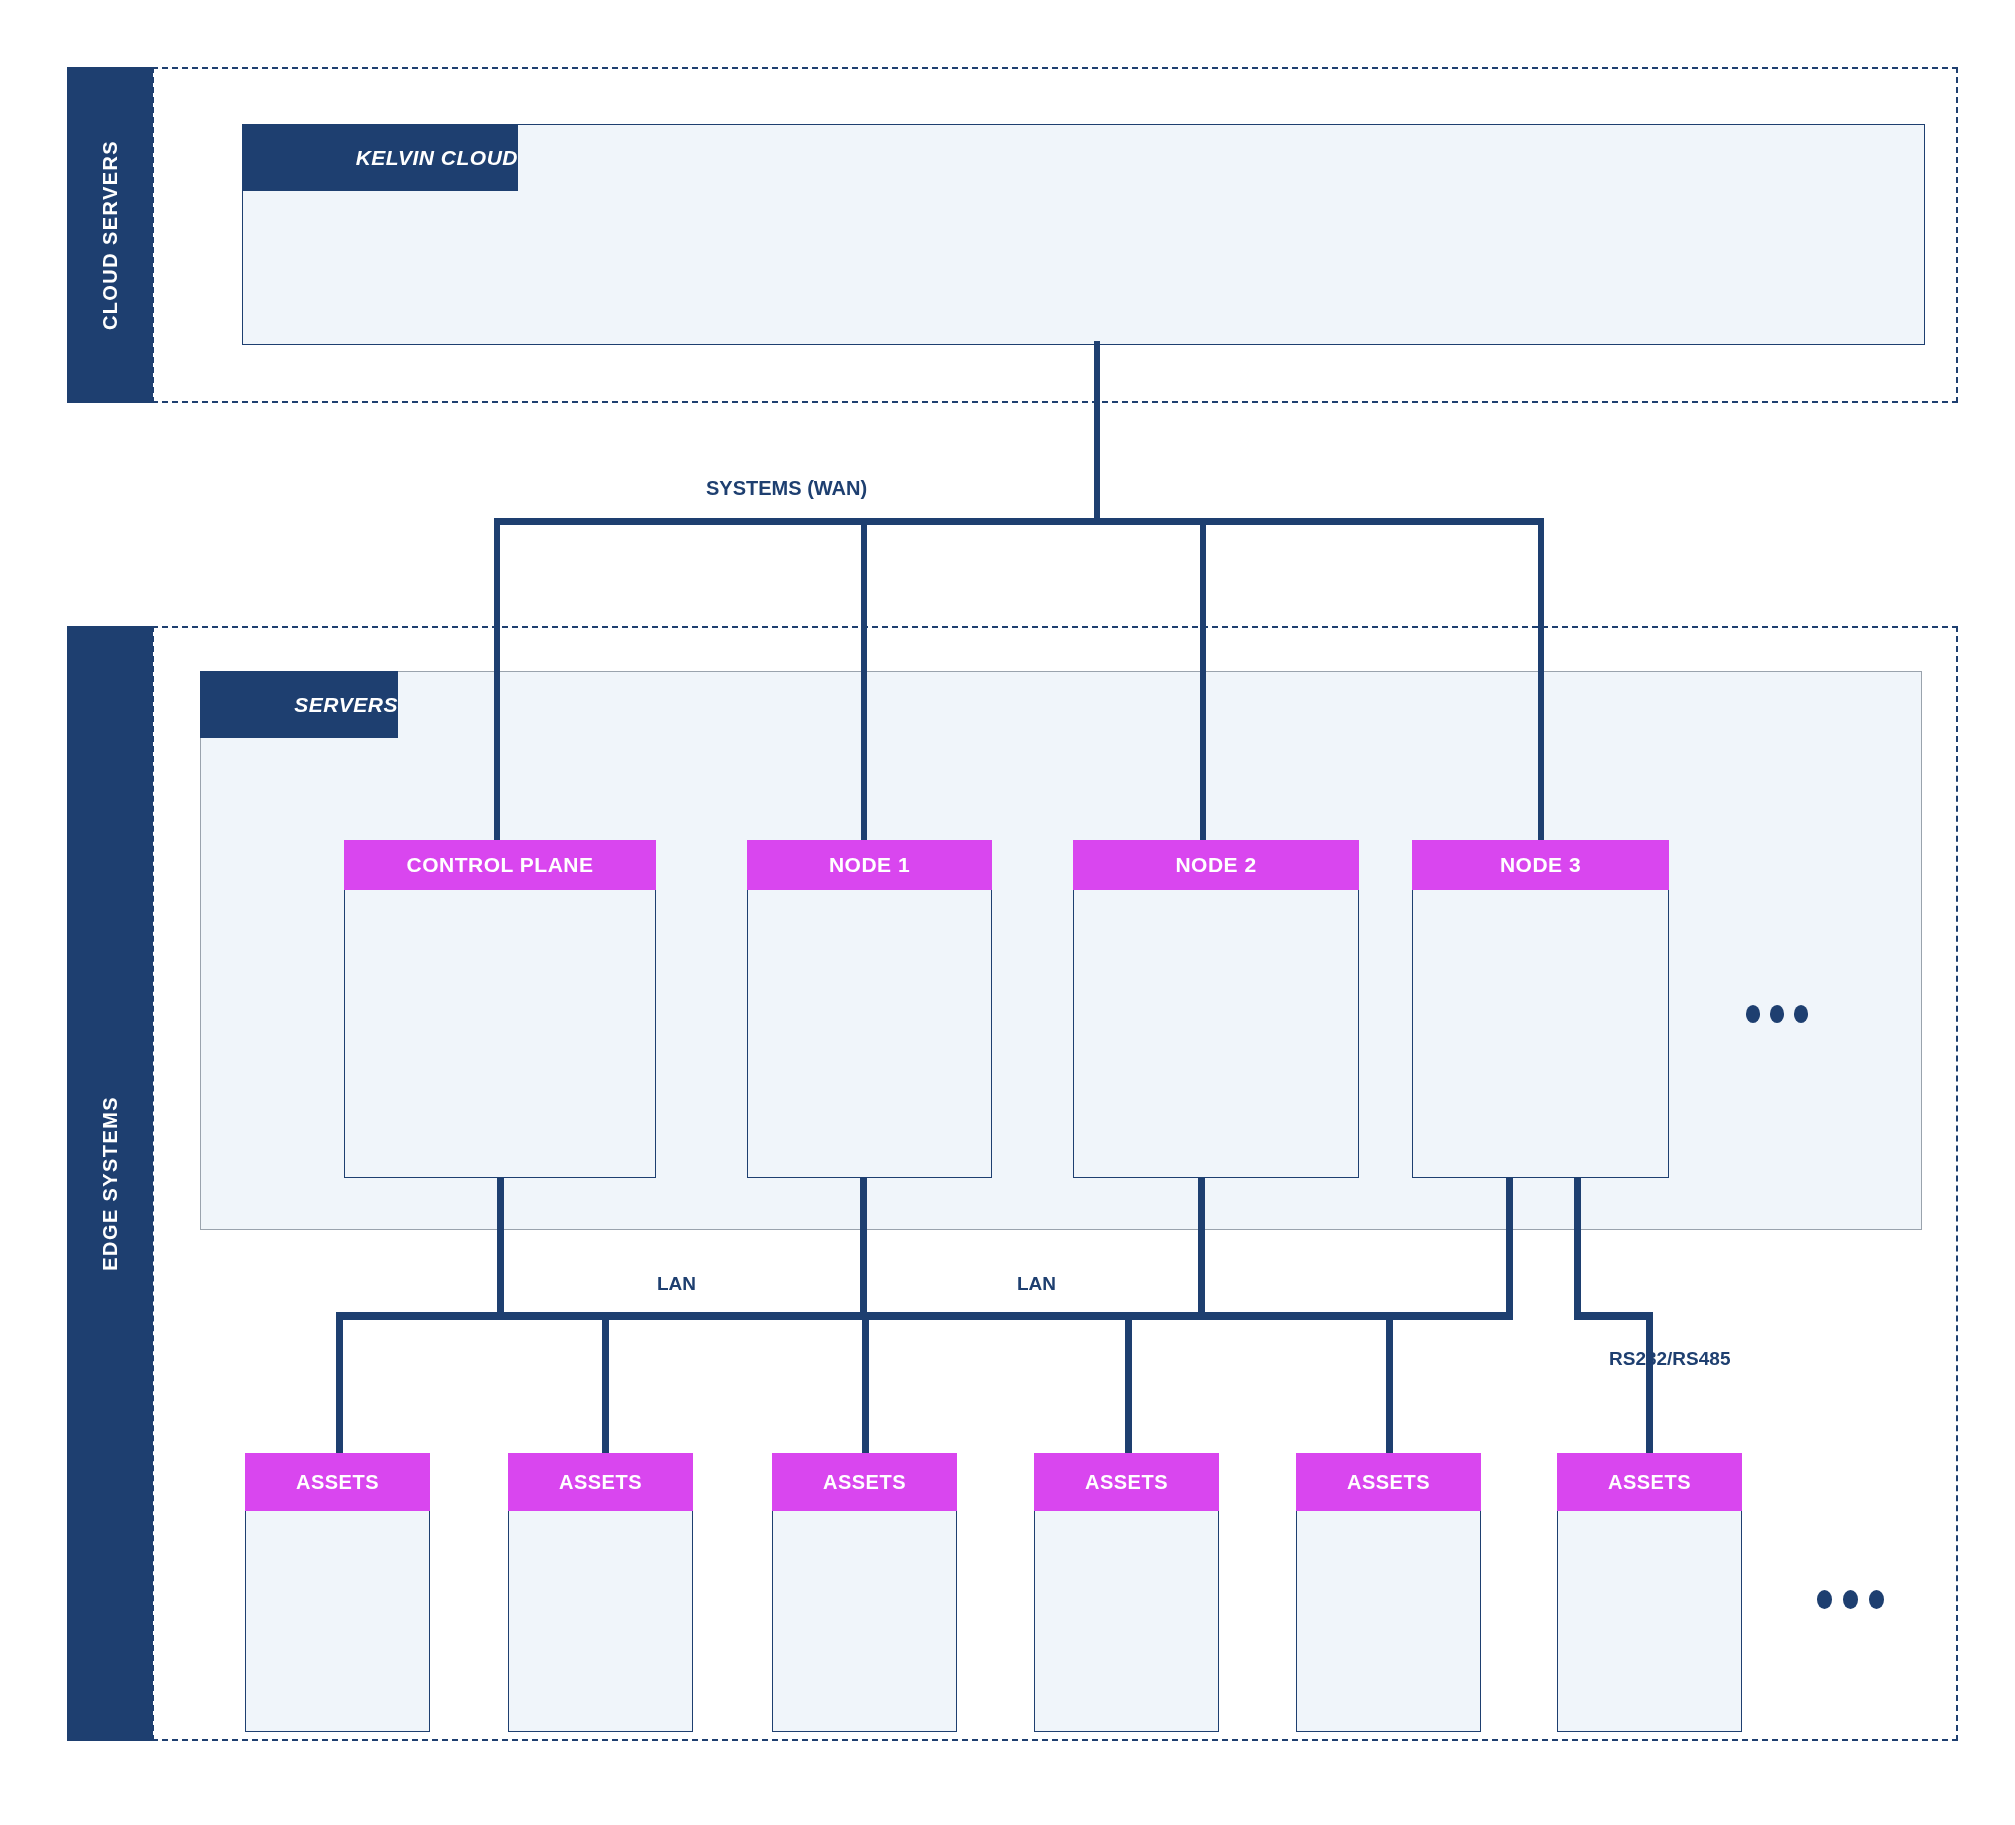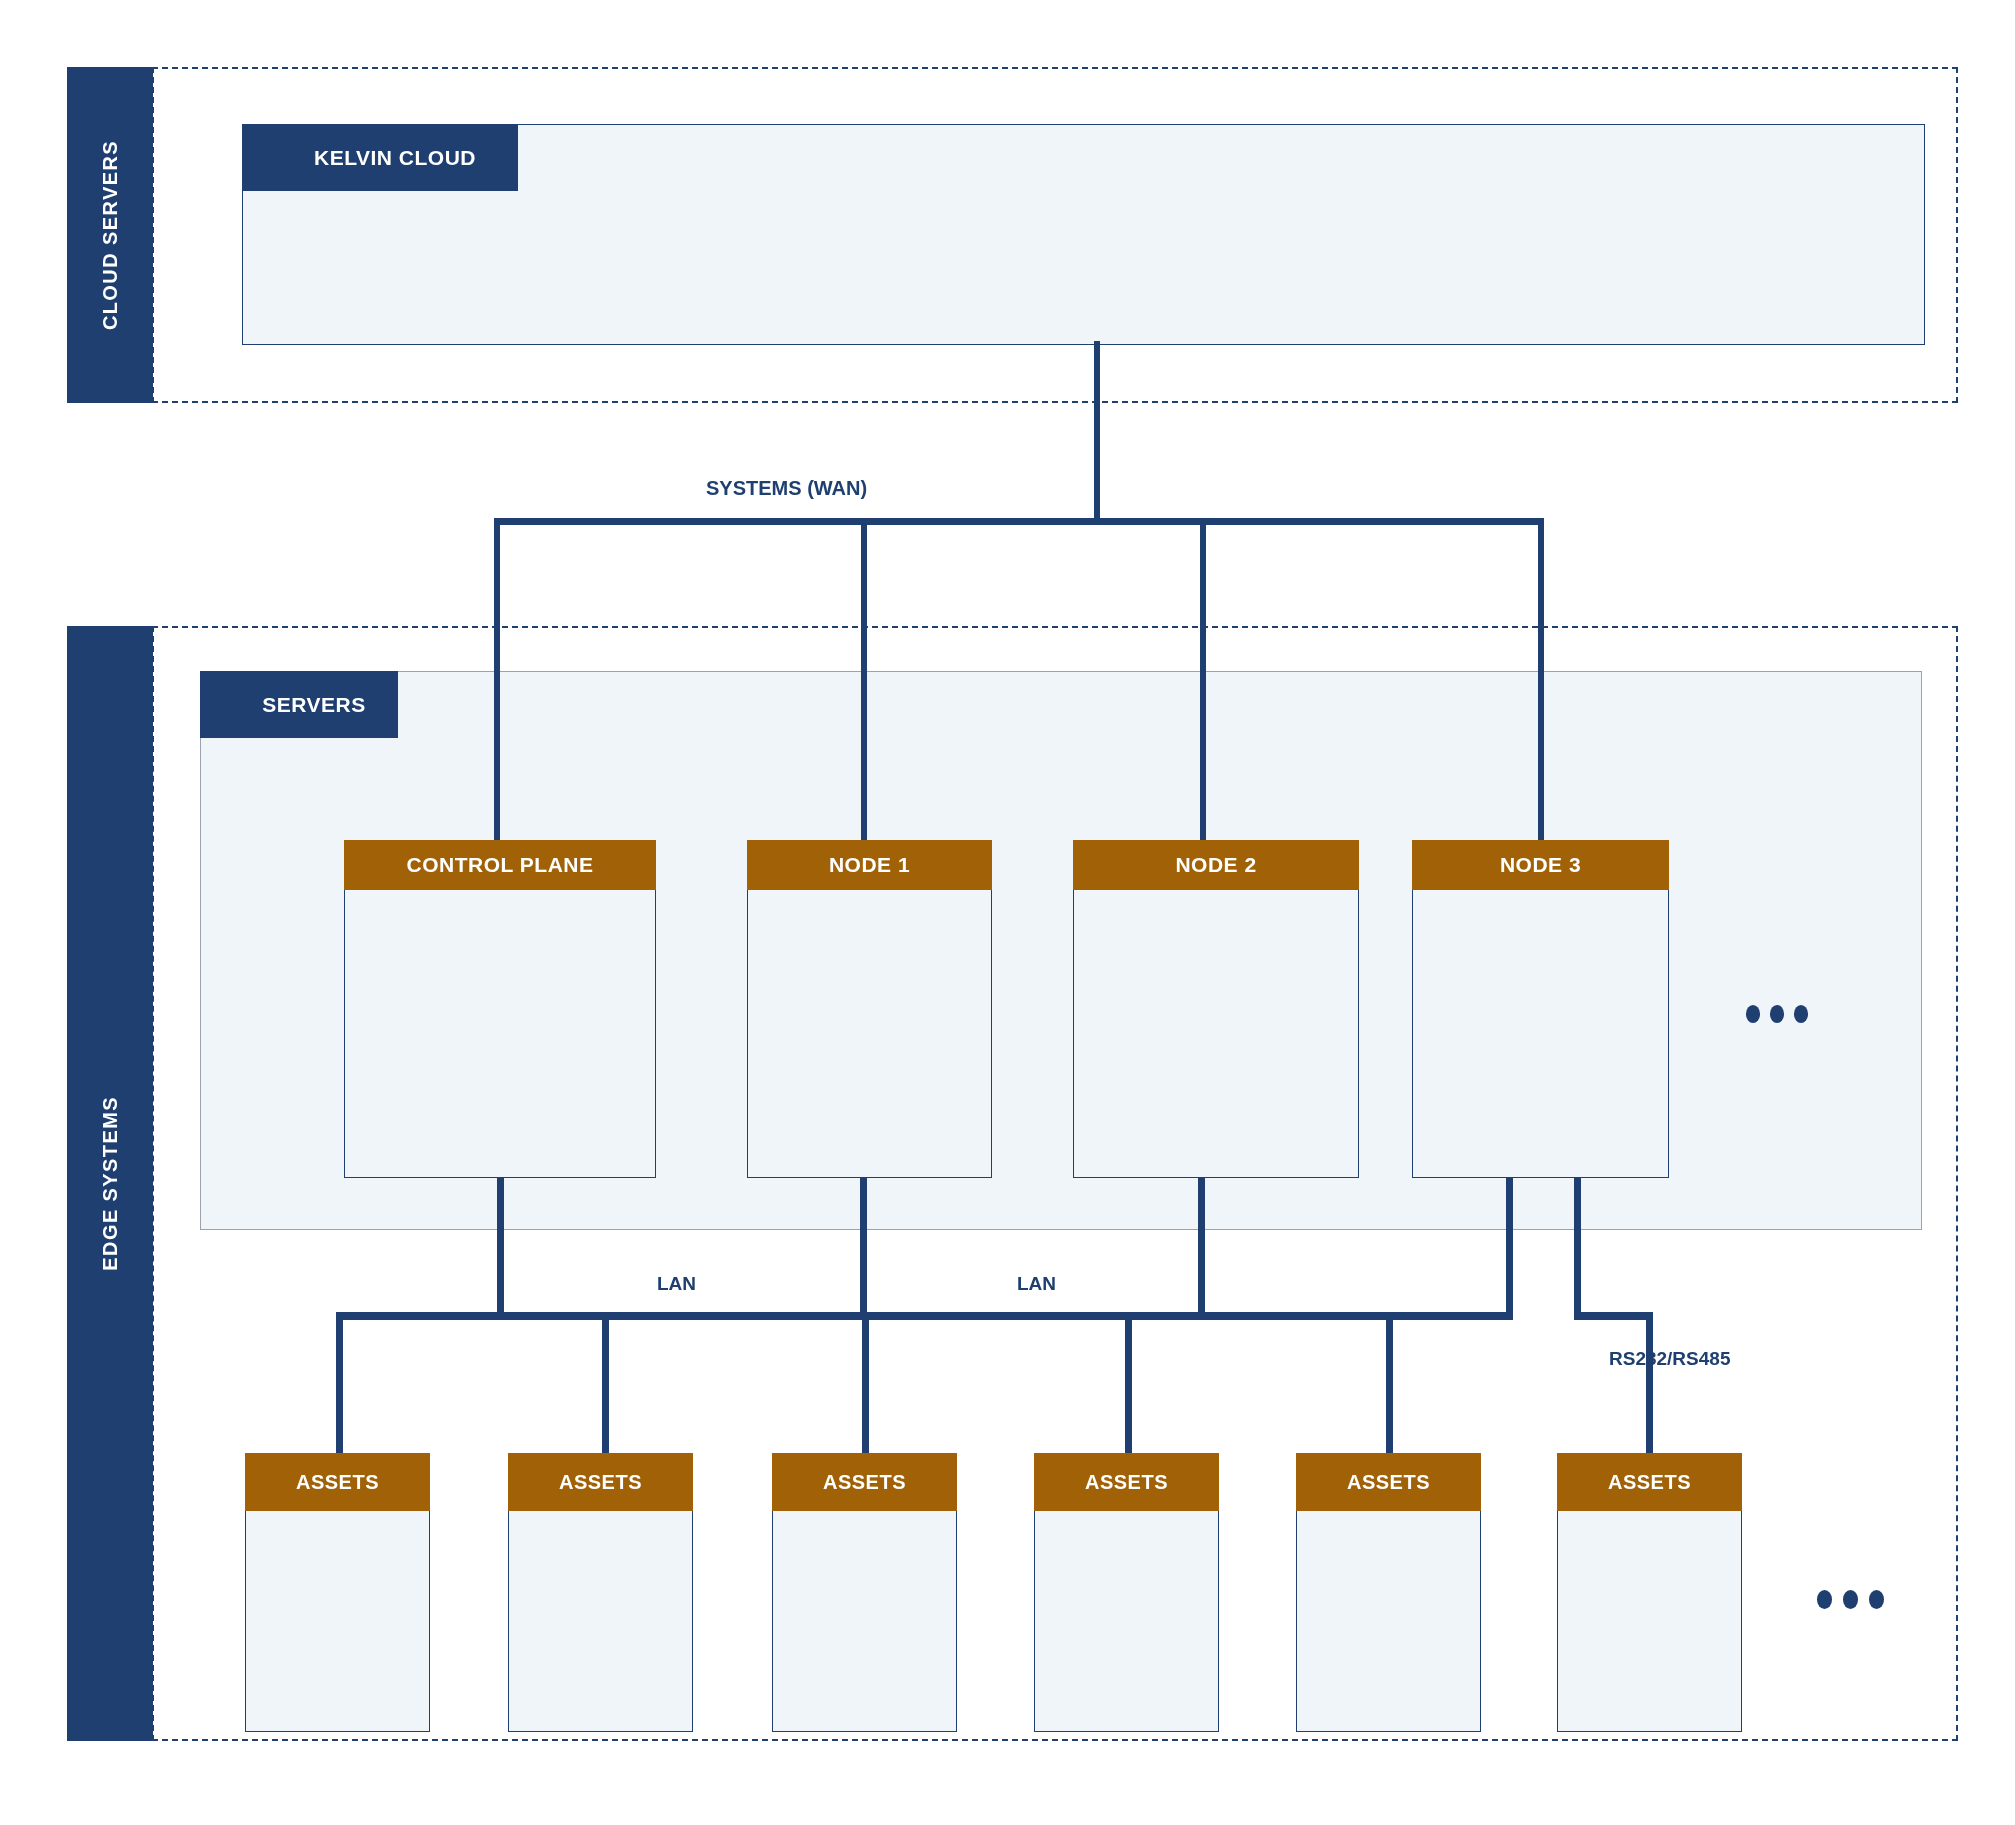--- a/index.html
+++ b/index.html
@@ -52,30 +52,30 @@
   .panel-tab{
     position:absolute;
     background:#1E3F70;
     color:#ffffff;
     font-weight:bold;
     display:flex;
     align-items:center;
     box-sizing:border-box;
     z-index:4;
   }
-  .panel-tab.left{justify-content:center;}
+  .panel-tab.left{justify-content:flex-end;font-style:italic;}
 
   
   .card{
     position:absolute;
     box-sizing:border-box;
     z-index:3;
   }
   .card .card-head{
-    background:#a16207;
+    background:#d946ef;
     color:#ffffff;
     font-weight:bold;
     display:flex;
     align-items:center;
     justify-content:center;
     box-sizing:border-box;
     width:100%;
   }
   .card .card-body{
     background:#F0F5FA;

